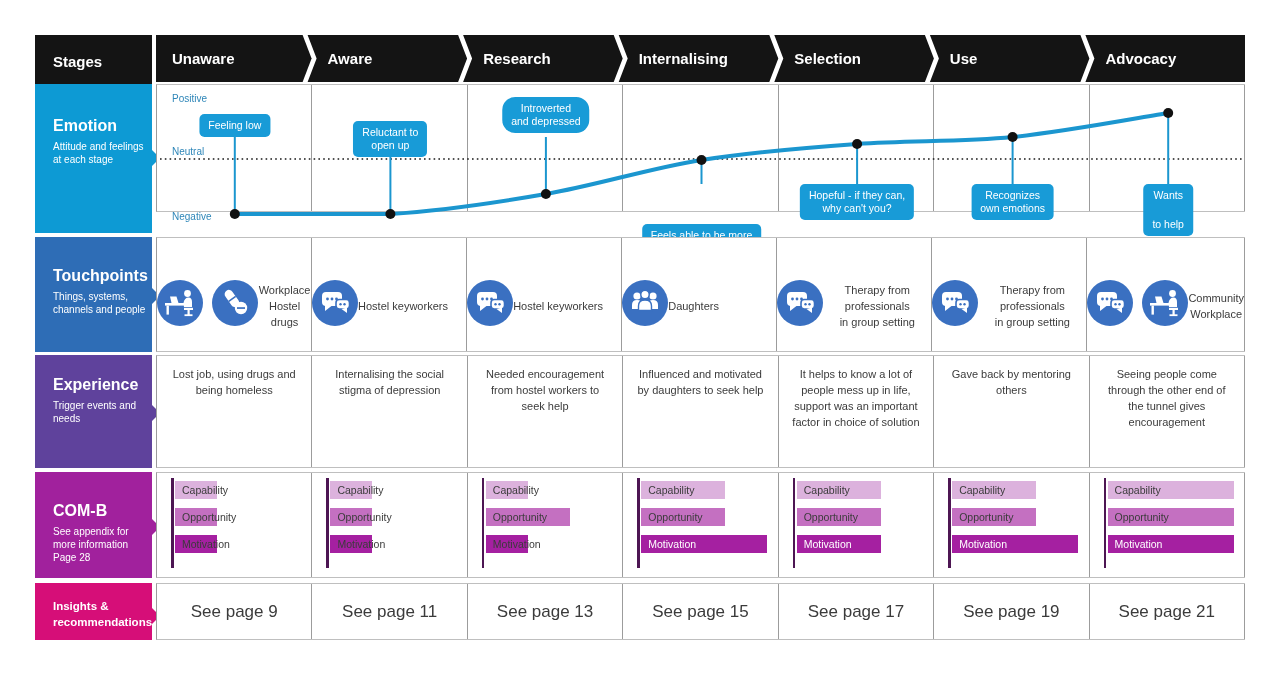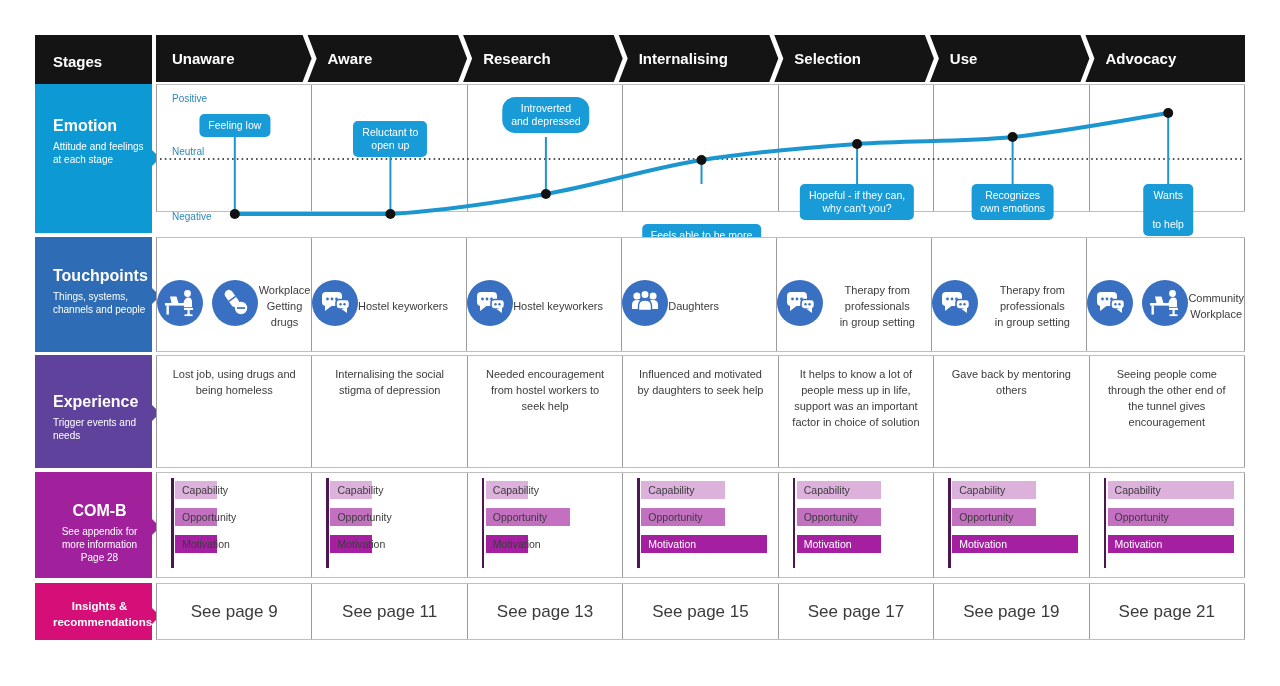--- a/index.html
+++ b/index.html
@@ -18,21 +18,21 @@
   .row-label{position:absolute;left:35px;width:117px;box-sizing:border-box;color:#fff;padding:0 6px 0 18px;}
   .row-label .ttl{font-weight:bold;font-size:16px;margin:0 0 5px 0;}
   .row-label .sub{font-size:10px;line-height:1.32;margin:0;}
   .row-label .arrow{position:absolute;right:-8px;top:44%;width:0;height:0;
     border-top:8px solid transparent;border-bottom:8px solid transparent;border-left:8px solid #000;}
   .lbl-emotion{background:var(--emotion);} .lbl-emotion .arrow{border-left-color:var(--emotion);}
   .lbl-touchpoints{background:var(--touchpoints);} .lbl-touchpoints .arrow{border-left-color:var(--touchpoints);}
   .lbl-experience{background:var(--experience);} .lbl-experience .arrow{border-left-color:var(--experience);}
   .lbl-comb{background:var(--comb);} .lbl-comb .arrow{border-left-color:var(--comb);}
   .lbl-insights{background:var(--insights);} .lbl-insights .arrow{border-left-color:var(--insights);}
-  .lbl-insights .ttl{font-size:11.5px;line-height:1.4;margin:0;text-align:center;}
+  .lbl-insights .ttl{font-size:11.5px;line-height:1.4;margin:0;}
 
   
   .row-content{position:absolute;left:156px;width:1089px;display:grid;grid-template-columns:repeat(7,1fr);
     border-top:1px solid var(--border-h);border-bottom:1px solid var(--border-h);
     border-left:1px solid var(--border-v);box-sizing:border-box;background:#fff;}
   .cell{border-right:1px solid var(--border-v);box-sizing:border-box;position:relative;overflow:visible;}
 
   
   #emotion-overlay{position:absolute;left:0;top:0;width:1089px;height:147px;}
   .axis-lab{position:absolute;left:15px;font-size:10px;color:var(--axis-text);}
@@ -179,21 +179,21 @@
             <g transform="rotate(-35 20 19)">
               <rect x="16" y="9" width="8.5" height="19" rx="4.2" fill="#fff"></rect>
               <rect x="16" y="18.2" width="8.5" height="1.6" class="icbg"></rect>
             </g>
 <circle cx="29" cy="28" r="6.2" fill="#fff"></circle>
             <rect x="25" y="27.2" width="8" height="1.7" class="icbg"></rect>
           </svg>
         </div>
         <div class="tp-label">
           <span style="display: block;">Workplace</span>
-          <span style="display: block;">Getting drugs</span>
+          <span style="display: block;">Hostel drugs</span>
         </div>
       </div>
       <div class="cell tp-cell">
         <div class="tp-icons">
           <svg class="tp-icon" viewBox="0 0 46 46">
             <circle cx="23" cy="23" r="23" class="icbg"></circle>
             <rect x="10" y="12" width="20" height="14" rx="4" fill="#fff"></rect>
             <path d="M13 24 v7 l6.5-5z" fill="#fff"></path>
 <circle cx="15.5" cy="19" r="1.4" class="icbg"></circle>
             <circle cx="20" cy="19" r="1.4" class="icbg"></circle>
@@ -309,36 +309,36 @@
 <rect x="27.5" y="34.3" width="8" height="1.8" fill="#fff"></rect>
           </svg>
         </div>
         <div class="tp-label">
           <span style="display: block;">Community</span>
           <span style="display: block;">Workplace</span>
         </div>
       </div>
     </div>
 
-  <div class="row-label lbl-experience" style="top:355px;height:113px;padding-top:38px;">
+  <div class="row-label lbl-experience" style="top:355px;height:113px;padding-top:21px;">
     <div class="ttl">Experience</div>
     <div class="sub">Trigger events and needs</div>
     <div class="arrow"></div>
   </div>
   <div class="row-content" id="exp-row" style="top:355px;height:113px;">
       <div class="cell exp-cell"><span>Lost job, using drugs and being homeless</span></div>
       <div class="cell exp-cell"><span>Internalising the social stigma of depression</span></div>
       <div class="cell exp-cell"><span>Needed encouragement from hostel workers to seek help</span></div>
       <div class="cell exp-cell"><span>Influenced and motivated by daughters to seek help</span></div>
       <div class="cell exp-cell"><span>It helps to know a lot of people mess up in life, support was an important factor in choice of solution</span></div>
       <div class="cell exp-cell"><span>Gave back by mentoring others</span></div>
       <div class="cell exp-cell"><span>Seeing people come through the other end of the tunnel gives encouragement</span></div>
     </div>
 
-  <div class="row-label lbl-comb" style="top:472px;height:106px;padding-top:30px;text-align:center;">
+  <div class="row-label lbl-comb" style="top:472px;height:106px;padding-top:30px;">
     <div class="ttl">COM-B</div>
     <div class="sub">See appendix for more information Page 28</div>
     <div class="arrow"></div>
   </div>
   <div class="row-content" id="comb-row" style="top:472px;height:106px;">
       <div class="cell ">
         <div class="comb-axis"></div>
         <div class="comb-bars">
           <div class="comb-row">
             <div class="comb-bar c0" style="width: 42px;"></div>

